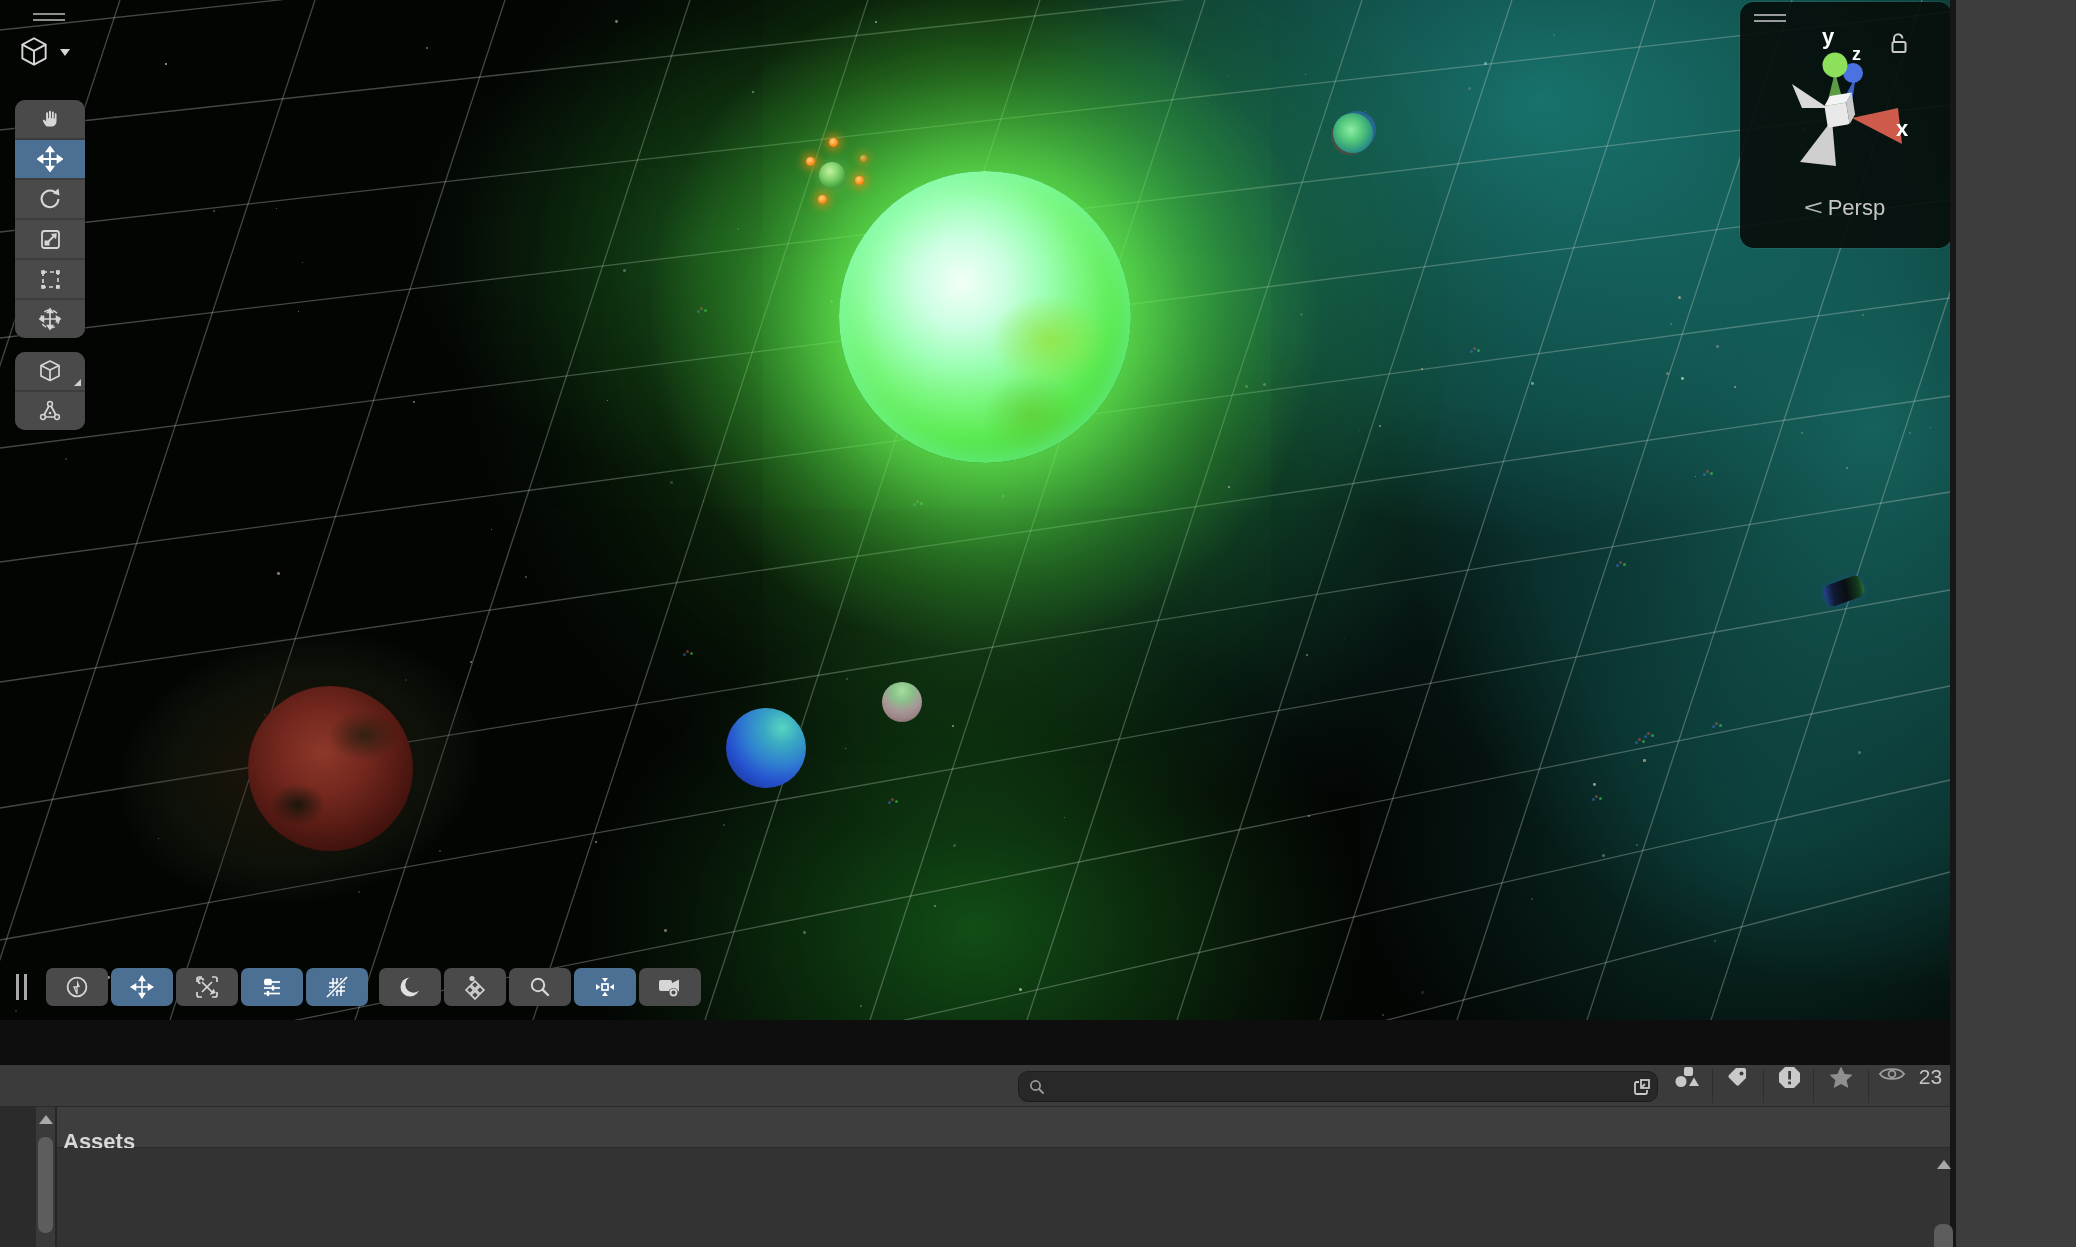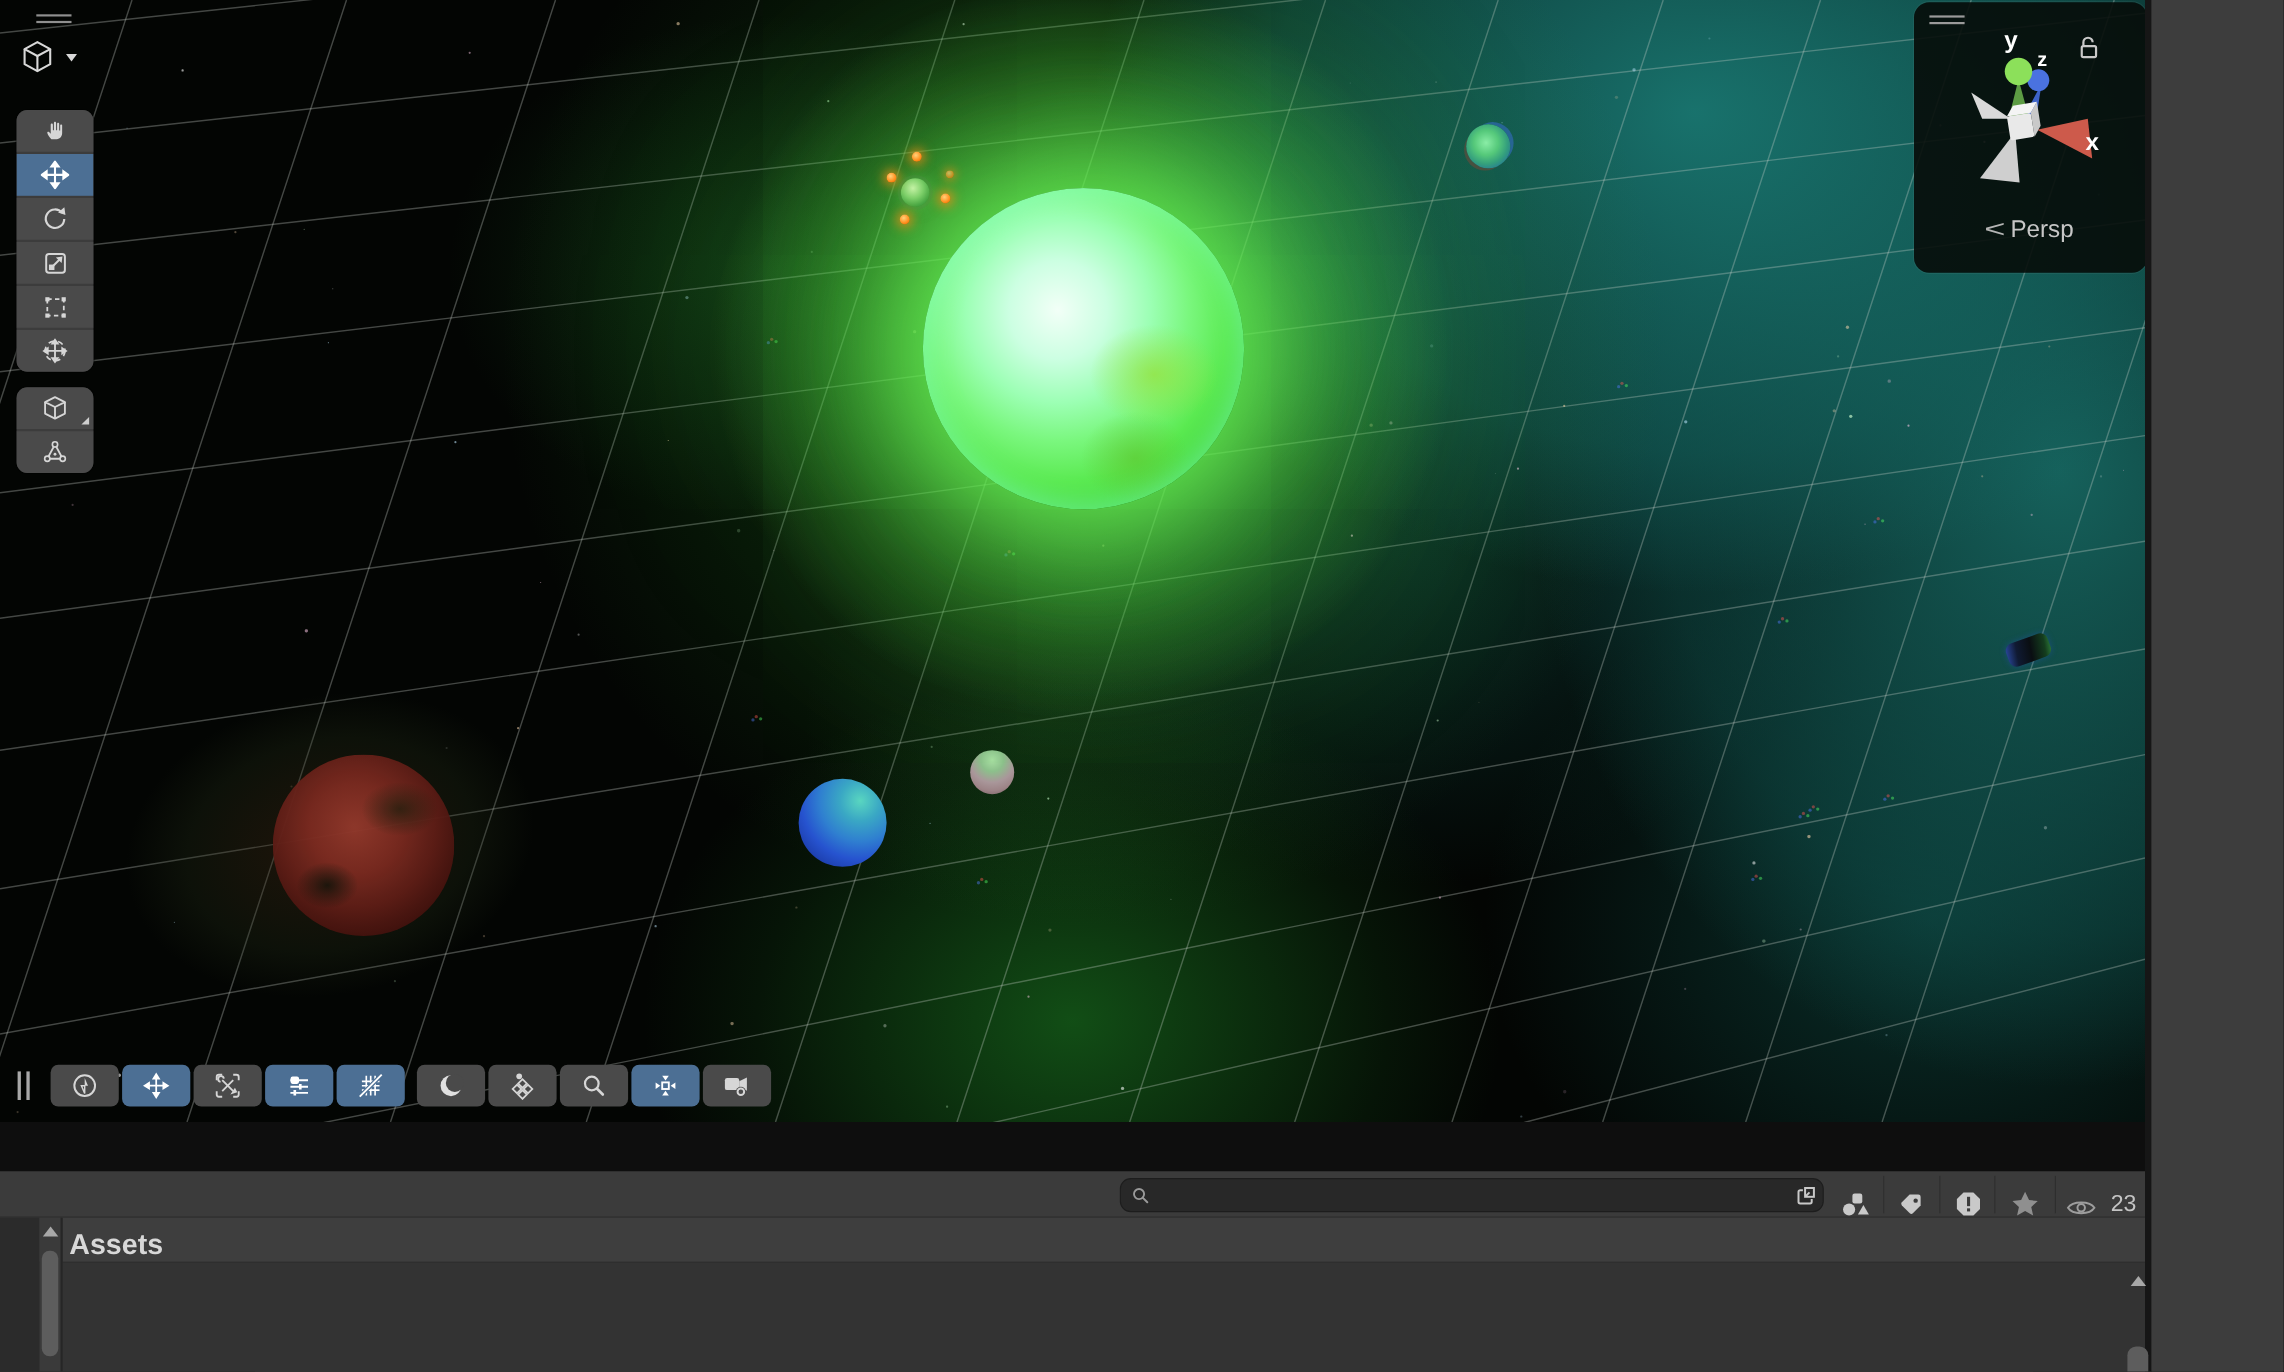--- a/index.html
+++ b/index.html
@@ -84,24 +84,24 @@
   .gz-label{position:absolute;color:#fff;font-weight:bold;}
   .persp-row{position:absolute;left:0;right:0;top:193px;text-align:center;color:#c6c6c6;font-size:22px;}
   .persp-arrow{display:inline-block;transform:scaleX(1.5);margin-right:8px;color:#b5b5b5;}
 
   
   .strip{position:absolute;left:0;top:1020px;width:1950px;height:45px;background:#0e0e0e;}
   .proj-toolbar{position:absolute;left:0;top:1065px;width:1950px;height:42px;background:#3b3b3b;border-bottom:1px solid #2a2a2a;}
   .search-field{position:absolute;left:1018px;top:6px;width:640px;height:31px;background:#282828;
     border:1px solid #1d1d1d;border-radius:10px;display:flex;align-items:center;padding:0 4px 0 10px;}
   .search-field input{flex:1;background:transparent;border:none;outline:none;color:#ddd;font-size:16px;min-width:0;}
-  .fcell{position:absolute;top:0;height:42px;display:flex;align-items:flex-end;justify-content:center;gap:13px;}
+  .fcell{position:absolute;top:0;height:42px;display:flex;align-items:flex-start;justify-content:center;gap:13px;}
   .fsep{position:absolute;top:4px;width:1px;height:34px;background:#2e2e2e;}
   .assets-header{position:absolute;left:0;top:1107px;width:1950px;height:41px;background:#3e3e3e;border-bottom:1px solid #2a2a2a;}
-  .assets-title{position:absolute;left:63px;top:9px;color:#d8d8d8;font-size:26px;font-weight:bold;}
+  .assets-title{position:absolute;left:63px;top:22px;color:#d8d8d8;font-size:22px;font-weight:bold;}
   .assets-content{position:absolute;left:0;top:1148px;width:1950px;height:99px;background:#333333;}
   .gutter-a{position:absolute;left:0;top:1107px;width:36px;height:140px;background:#2b2b2b;}
   .gutter-b{position:absolute;left:36px;top:1107px;width:21px;height:140px;background:#3a3a3a;border-right:2px solid #262626;}
   .scroll-thumb{position:absolute;background:#5d5d5d;border-radius:7px;}
   .tri-up{width:0;height:0;border-left:7px solid transparent;border-right:7px solid transparent;border-bottom:9px solid #a8a8a8;}
   .eye-count{color:#c4c4c4;font-size:21px;}
   svg{display:block;}
 </style>
 </head>
 <body>

